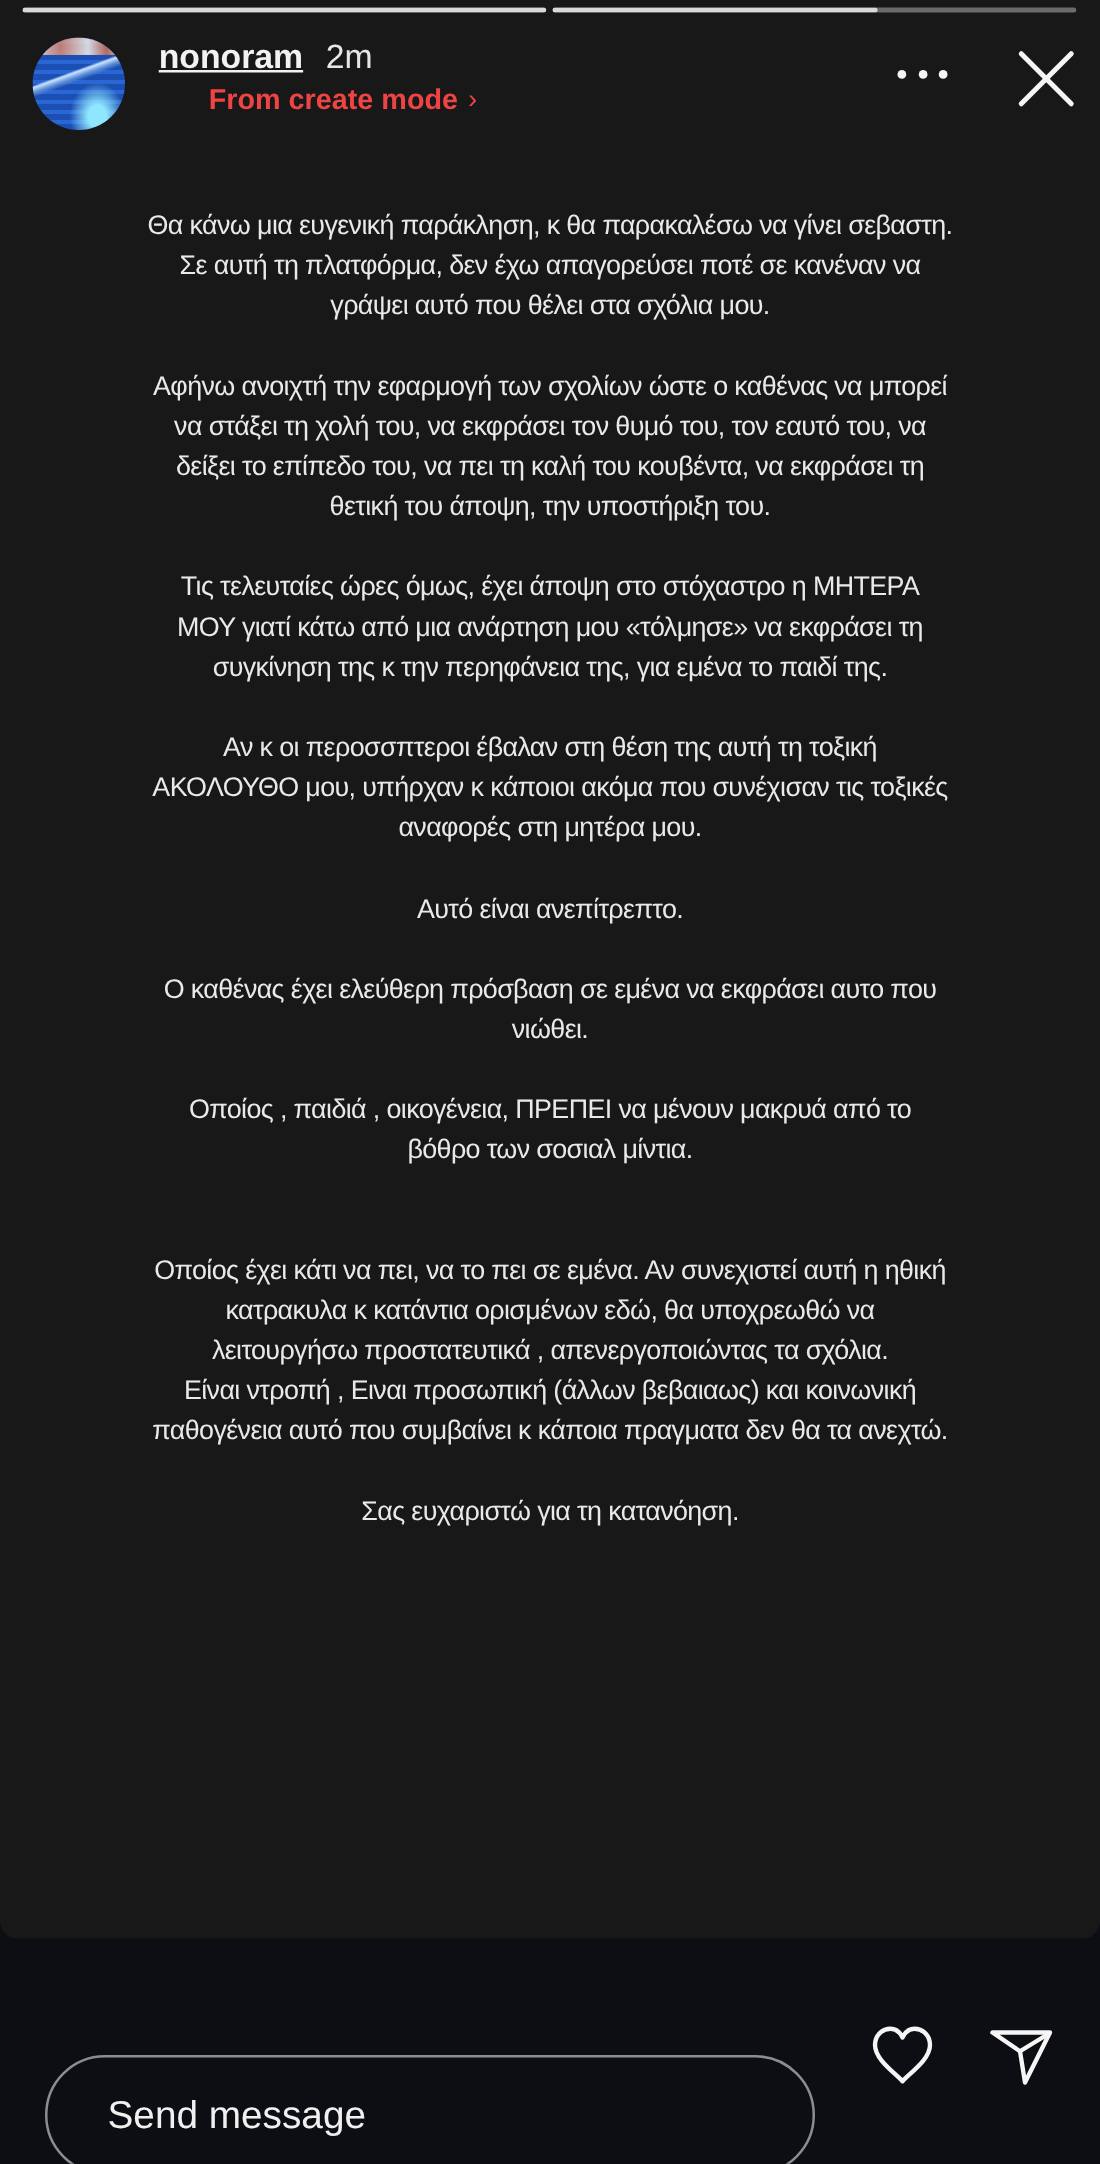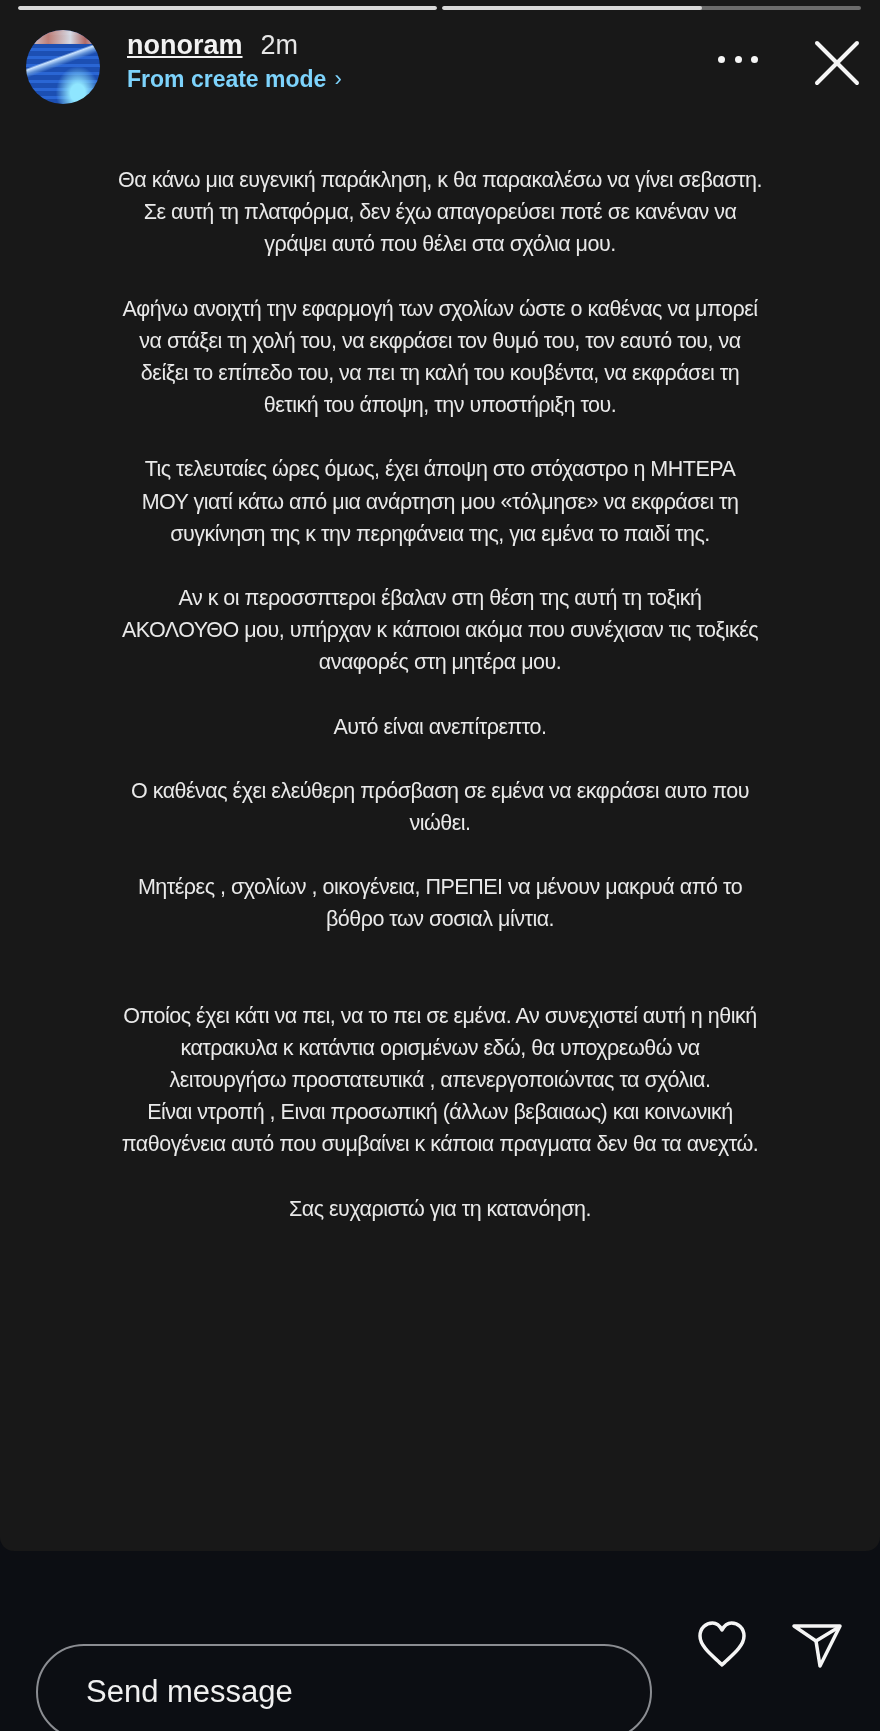--- a/index.html
+++ b/index.html
@@ -91,21 +91,22 @@
   .username { font-weight: 700; text-decoration: underline; }
   .time { font-weight: 400; color: #e6e6e6; }
   .subline {
     display: flex;
     align-items: flex-start;
     gap: 8px;
     margin-top: 2px;
     font-size: 23px;
     line-height: 30px;
     font-weight: 700;
-    color: #7dd3fc;
+    color: #ef4444;
+    margin-left: 40px;
   }
   .chevron {
     font-size: 22px;
     font-weight: 400;
   }
   .more-button {
     position: absolute;
     right: 102px;
     top: 24px;
     width: 40px;
@@ -246,21 +247,21 @@
     <p class="para">
       <span>Αυτό είναι ανεπίτρεπτο.</span>
     </p>
     <div class="gap-1"></div>
     <p class="para">
       <span>Ο καθένας έχει ελεύθερη πρόσβαση σε εμένα να εκφράσει αυτο που</span><br>
       <span>νιώθει.</span>
     </p>
     <div class="gap-1"></div>
     <p class="para">
-      <span>Μητέρες , σχολίων , οικογένεια, ΠΡΕΠΕΙ να μένουν μακρυά από το</span><br>
+      <span>Οποίος , παιδιά , οικογένεια, ΠΡΕΠΕΙ να μένουν μακρυά από το</span><br>
       <span>βόθρο των σοσιαλ μίντια.</span>
     </p>
     <div class="gap-2"></div>
     <p class="para">
       <span>Οποίος έχει κάτι να πει, να το πει σε εμένα. Αν συνεχιστεί αυτή η ηθική</span><br>
       <span>κατρακυλα κ κατάντια ορισμένων εδώ, θα υποχρεωθώ  να</span><br>
       <span>λειτουργήσω προστατευτικά , απενεργοποιώντας τα σχόλια.</span><br>
       <span>Είναι ντροπή , Ειναι προσωπική (άλλων βεβαιαως) και κοινωνική</span><br>
       <span>παθογένεια  αυτό που συμβαίνει κ κάποια πραγματα δεν θα τα ανεχτώ.</span>
     </p>

